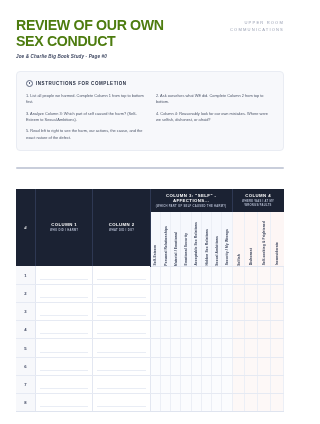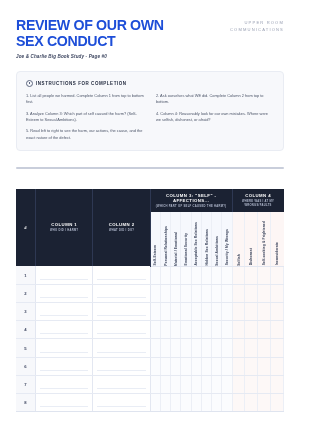--- a/index.html
+++ b/index.html
@@ -24,21 +24,21 @@
     justify-content:space-between;
     padding-top:17px;
   }
   .title-block{width:175px;}
   .doc-title{
     margin:0;
     font-size:14.2px;
     line-height:1.13;
     font-weight:bold;
     letter-spacing:-0.35px;
-    color:#1d4ed8;
+    color:#4d7c0f;
     text-transform:uppercase;
   }
   .doc-sub{
     margin:5px 0 0 0;
     font-size:4.6px;
     font-style:italic;
     font-weight:bold;
     letter-spacing:.12px;
     color:#3d4660;
   }

